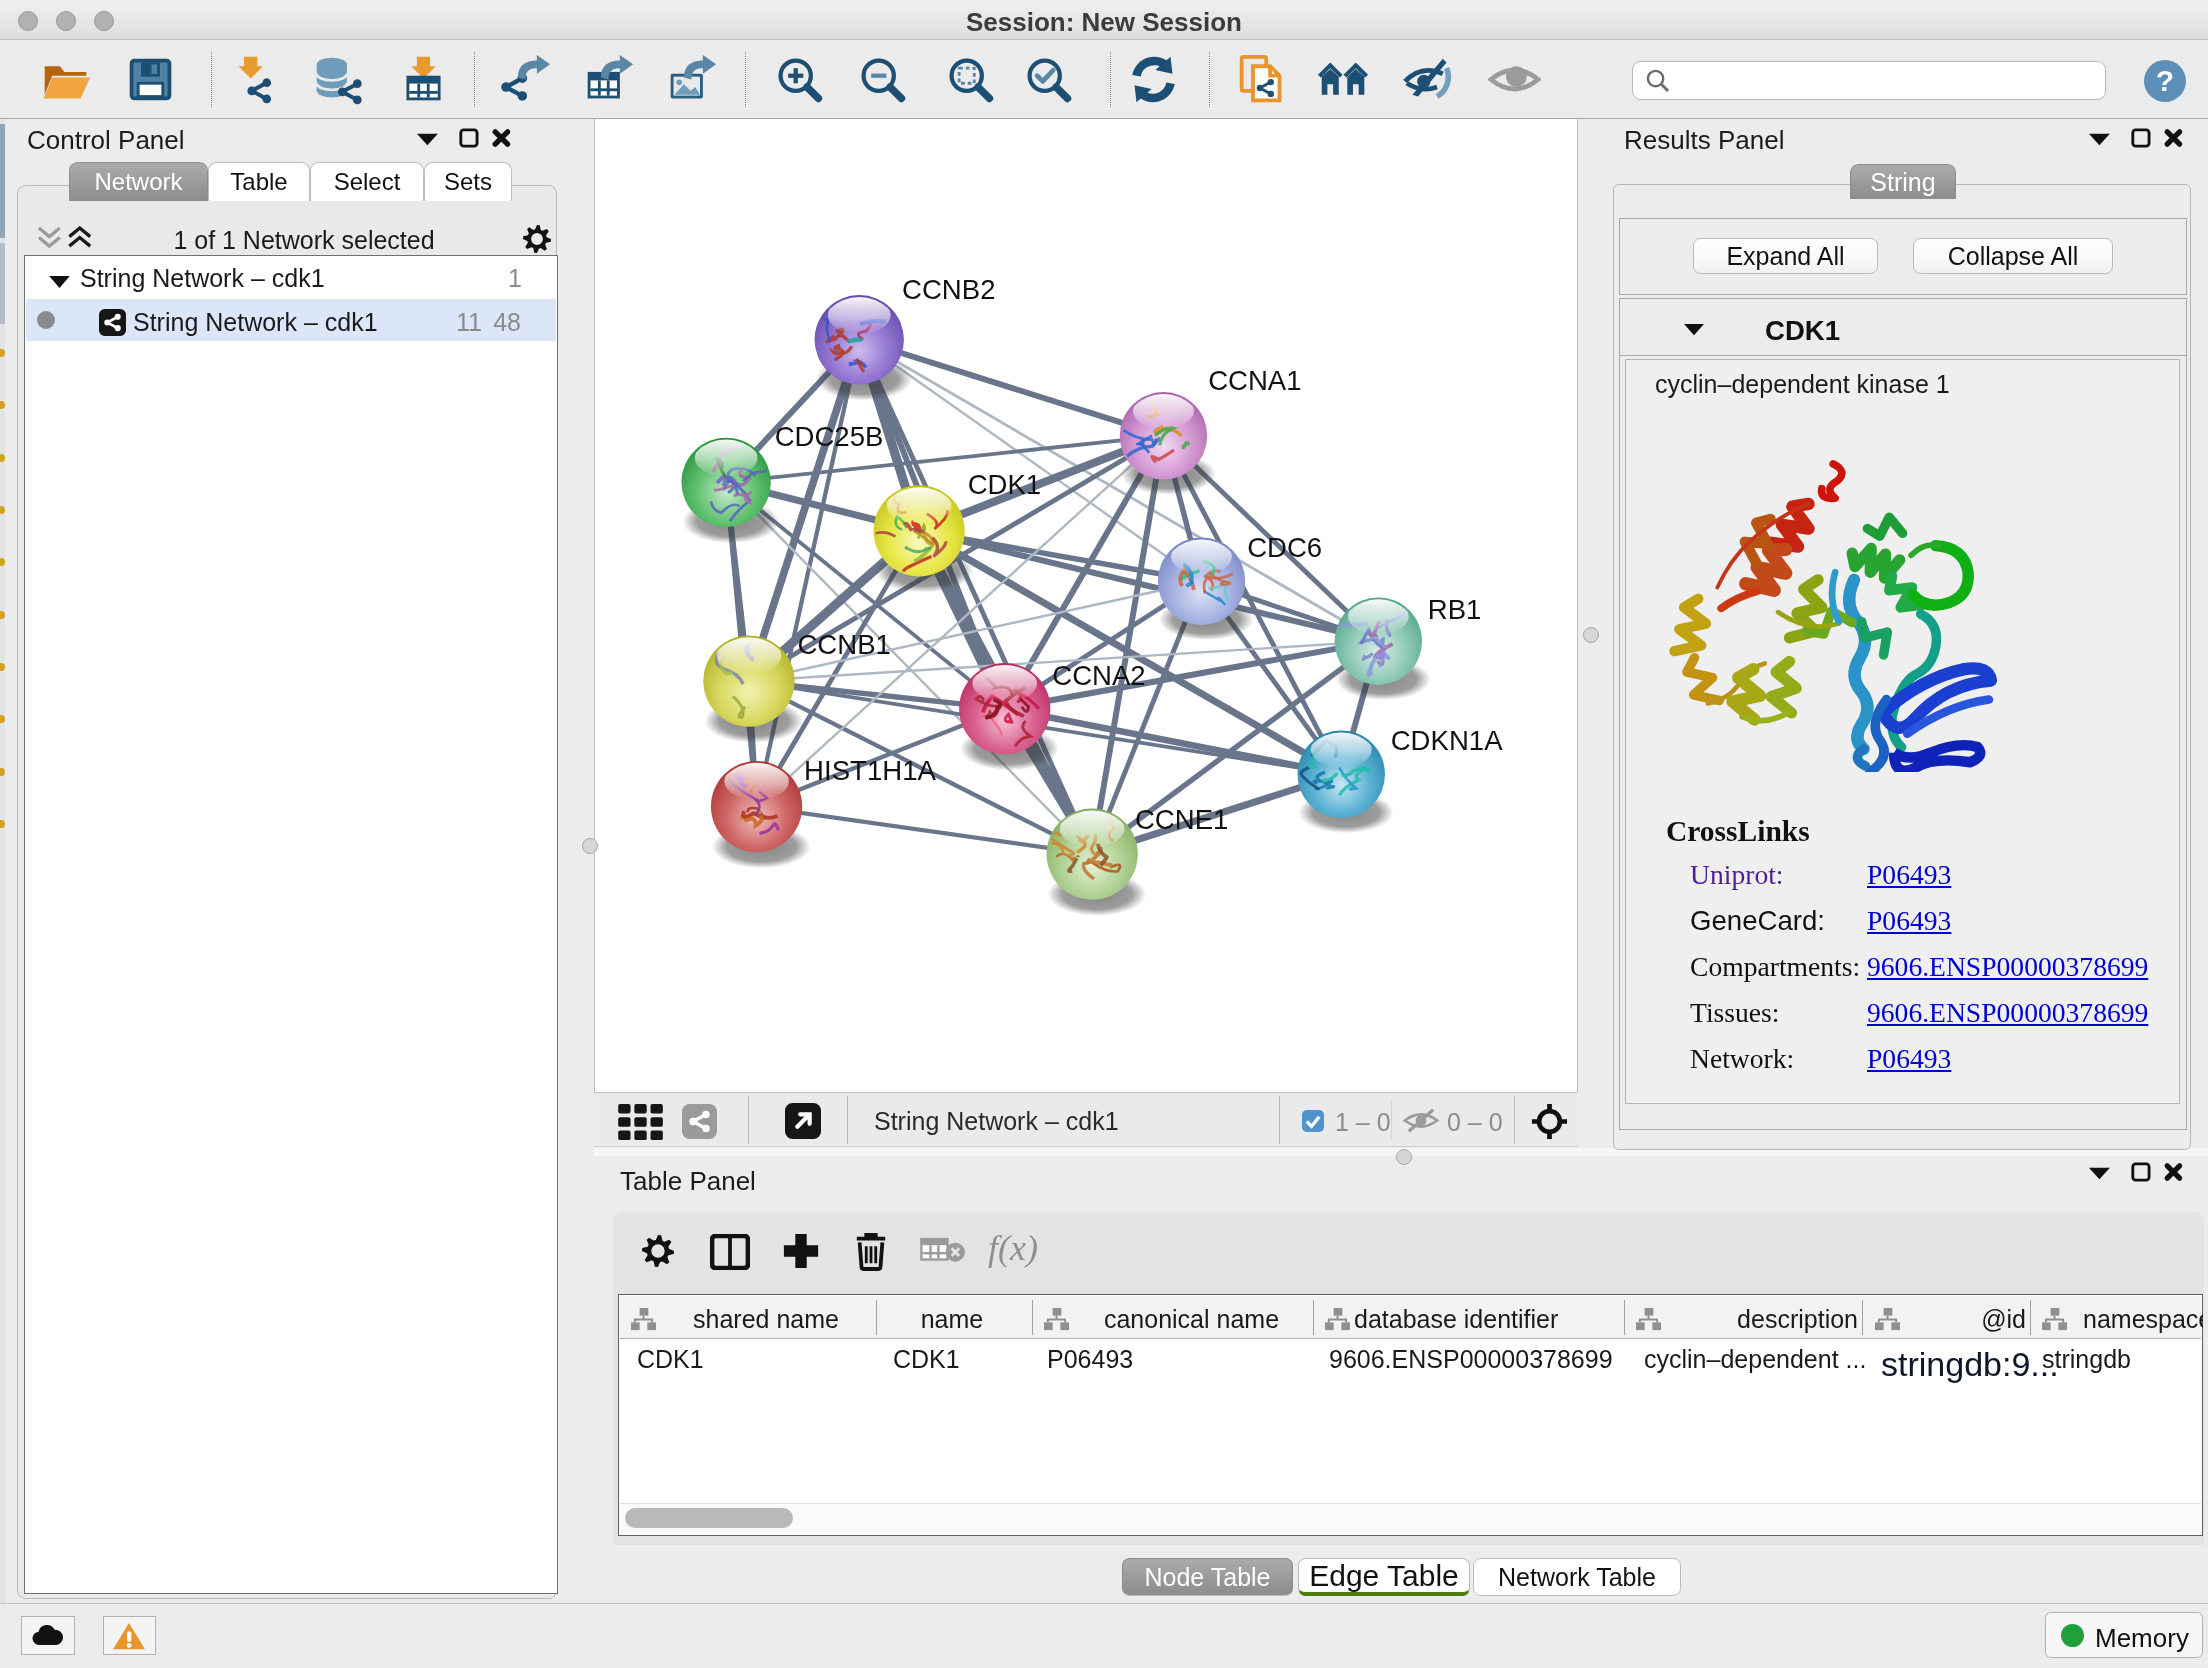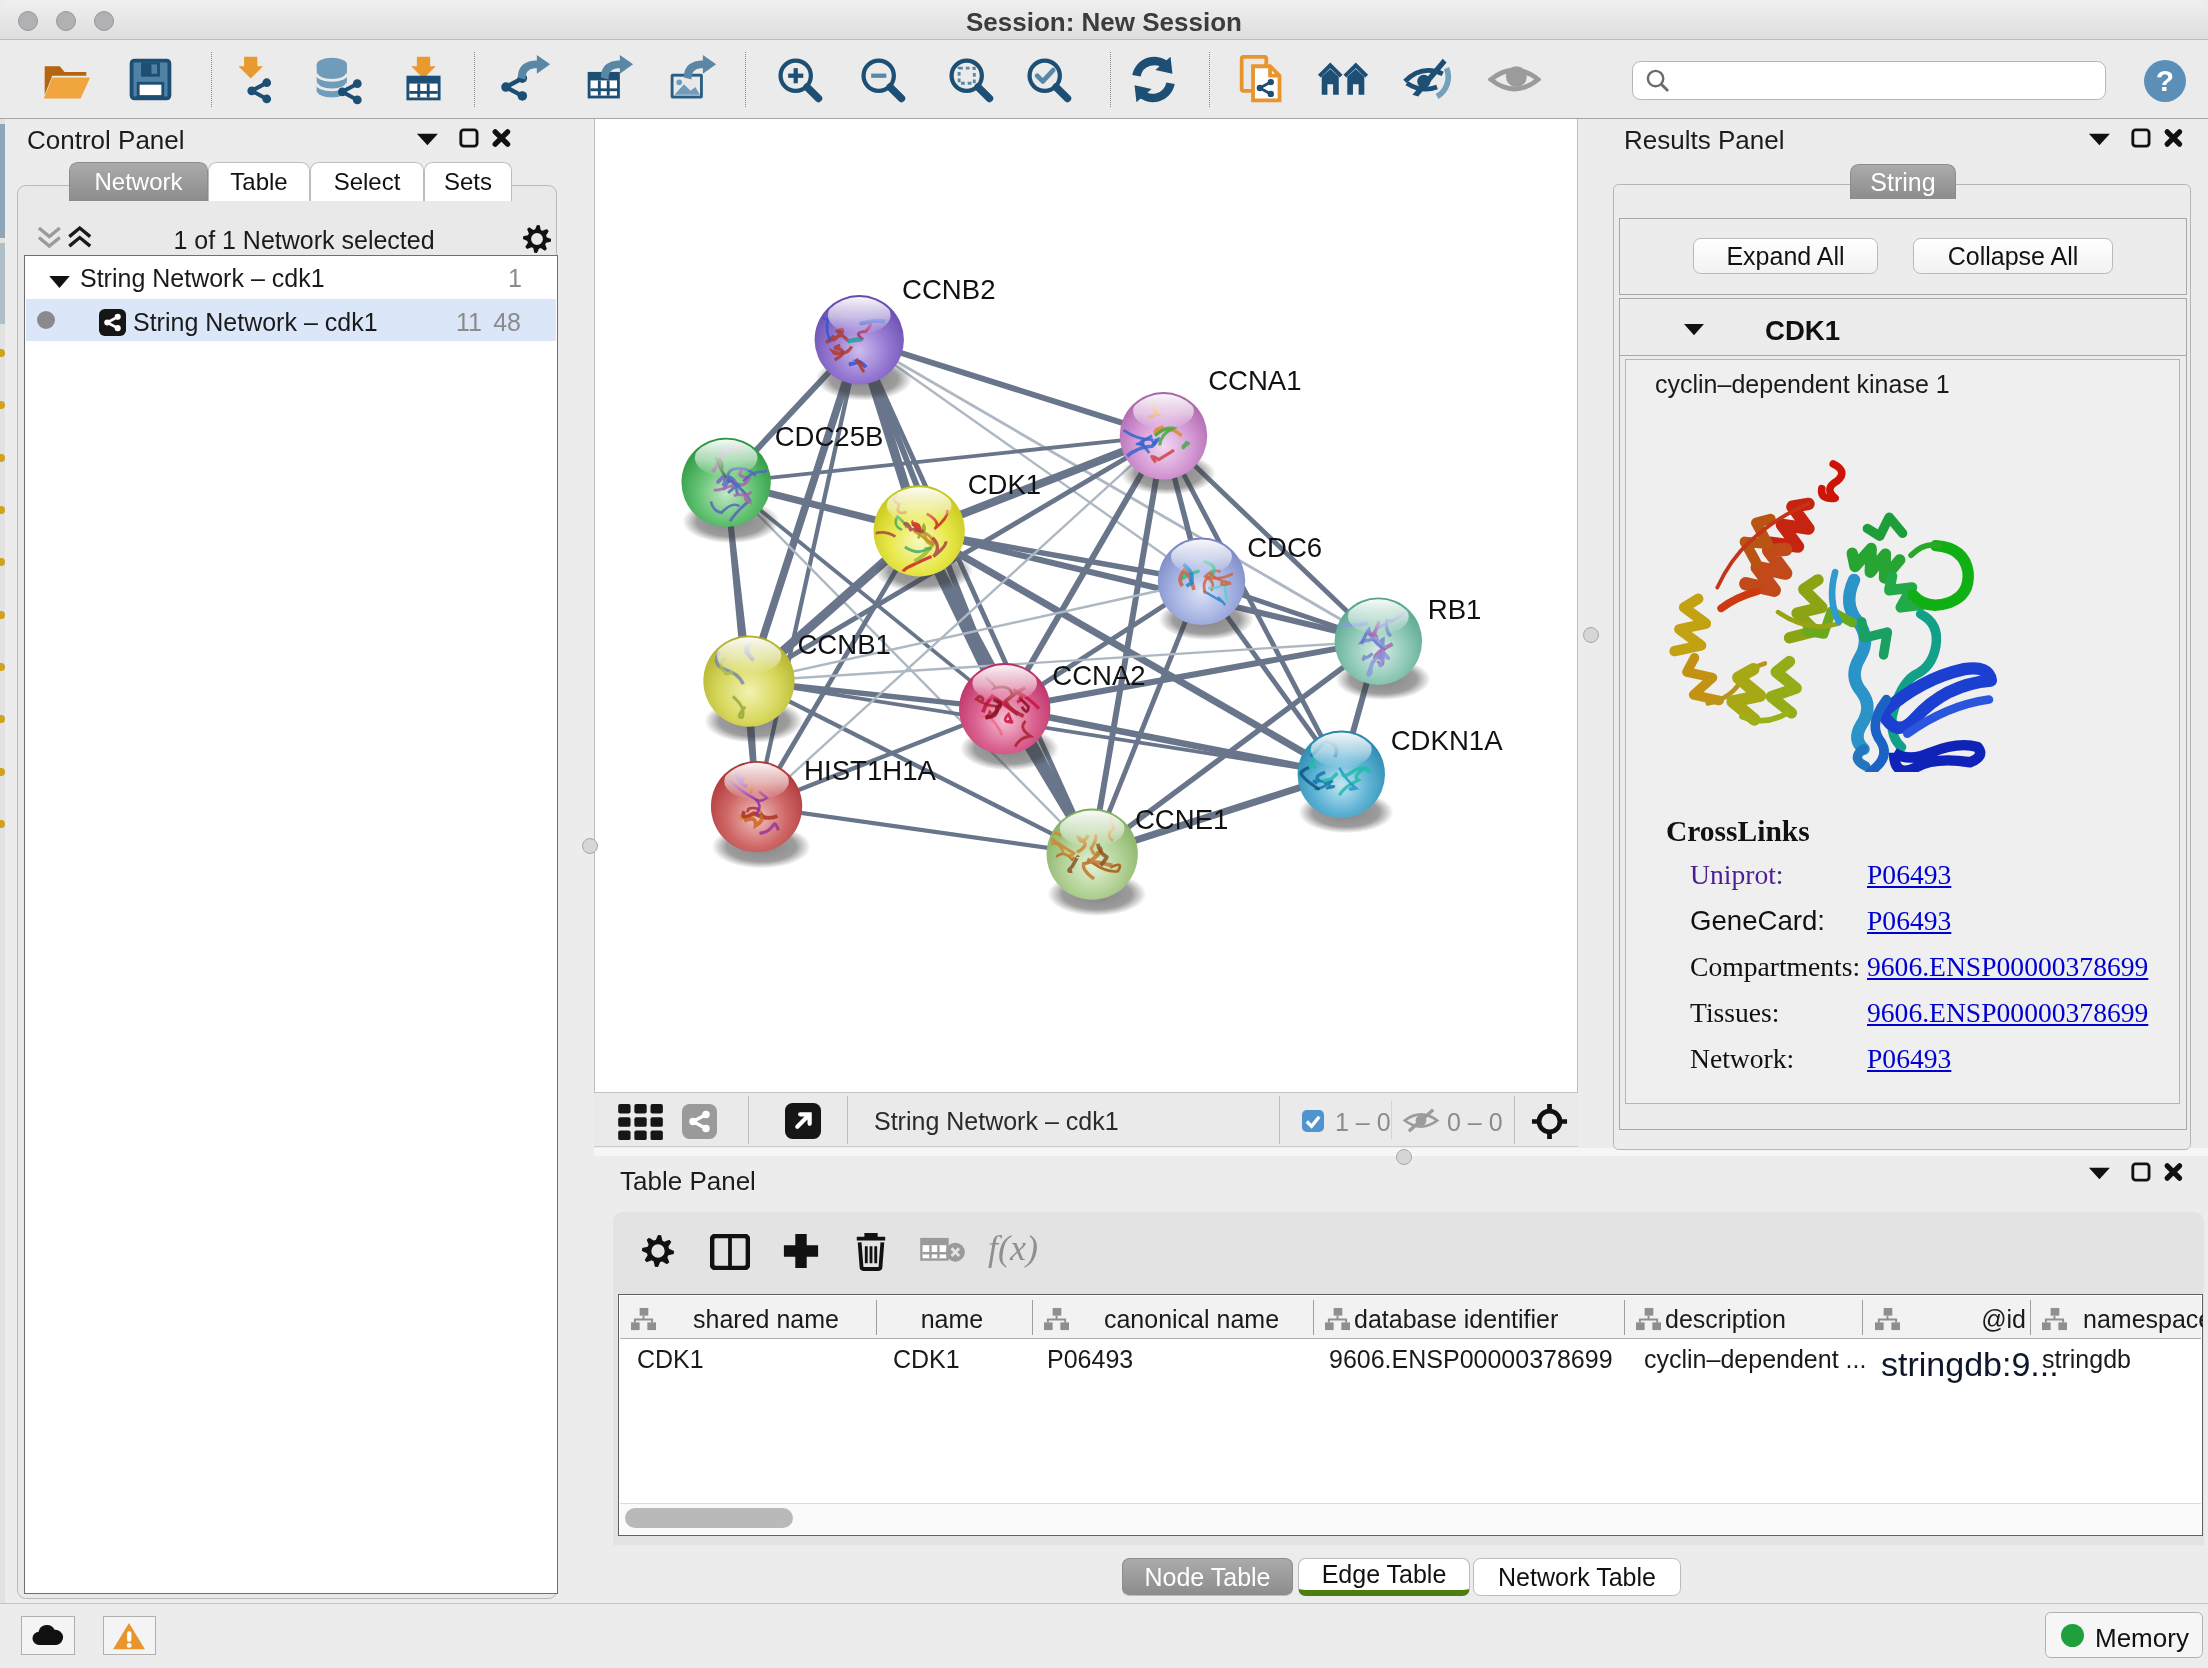--- a/index.html
+++ b/index.html
@@ -722,21 +722,21 @@
     <path d="M14 9 L14 13 M5 16 L5 13 L23 13 L23 16" stroke="#8f8f8f" stroke-width="2" fill="none"></path>
   </svg>
 <div class="abs" style="left:1354px;top:1305px;width:265px;text-align:left;font-size:25px;color:#1a1a1a;overflow:hidden;white-space:nowrap">database identifier</div>
 <div class="abs" style="left:1862px;top:1300px;width:0;height:35px;border-left:1.9px solid #9f9f9f"></div>
 <svg class="abs" style="left:1635px;top:1307px" width="27" height="25" viewBox="0 0 28 26">
     <rect x="10" y="1" width="9" height="8" fill="#8f8f8f"></rect>
     <rect x="1" y="16" width="9" height="8" fill="#8f8f8f"></rect>
     <rect x="18" y="16" width="9" height="8" fill="#8f8f8f"></rect>
     <path d="M14 9 L14 13 M5 16 L5 13 L23 13 L23 16" stroke="#8f8f8f" stroke-width="2" fill="none"></path>
   </svg>
-<div class="abs" style="left:1665px;top:1305px;width:193px;text-align:left;font-size:25px;color:#1a1a1a;overflow:hidden;white-space:nowrap">description</div>
+<div class="abs" style="left:1665px;top:1305px;width:193px;text-align:right;font-size:25px;color:#1a1a1a;overflow:hidden;white-space:nowrap">description</div>
 <div class="abs" style="left:2030px;top:1300px;width:0;height:35px;border-left:1.9px solid #9f9f9f"></div>
 <svg class="abs" style="left:1874px;top:1307px" width="27" height="25" viewBox="0 0 28 26">
     <rect x="10" y="1" width="9" height="8" fill="#8f8f8f"></rect>
     <rect x="1" y="16" width="9" height="8" fill="#8f8f8f"></rect>
     <rect x="18" y="16" width="9" height="8" fill="#8f8f8f"></rect>
     <path d="M14 9 L14 13 M5 16 L5 13 L23 13 L23 16" stroke="#8f8f8f" stroke-width="2" fill="none"></path>
   </svg>
 <div class="abs" style="left:1904px;top:1305px;width:122px;text-align:right;font-size:25px;color:#1a1a1a;overflow:hidden;white-space:nowrap">@id</div>
 <svg class="abs" style="left:2041px;top:1307px" width="27" height="25" viewBox="0 0 28 26">
     <rect x="10" y="1" width="9" height="8" fill="#8f8f8f"></rect>
@@ -748,21 +748,21 @@
 <div class="abs" style="left:637px;top:1345px;font-size:25px;color:#1a1a1a;white-space:nowrap">CDK1</div>
 <div class="abs" style="left:893px;top:1345px;font-size:25px;color:#1a1a1a;white-space:nowrap">CDK1</div>
 <div class="abs" style="left:1047px;top:1345px;font-size:25px;color:#1a1a1a;white-space:nowrap">P06493</div>
 <div class="abs" style="left:1329px;top:1345px;font-size:25px;color:#1a1a1a;white-space:nowrap">9606.ENSP00000378699</div>
 <div class="abs" style="left:1644px;top:1345px;font-size:25px;color:#1a1a1a;white-space:nowrap">cyclin–dependent ...</div>
 <div class="abs" style="left:1881px;top:1345px;font-size:34px;color:#0f172a;white-space:nowrap">stringdb:9...</div>
 <div class="abs" style="left:2042px;top:1345px;font-size:25px;color:#1a1a1a;white-space:nowrap">stringdb</div>
 <div class="abs" style="left:620px;top:1503px;width:1581px;height:31px;background:#fafafa;border-top:1px solid #dcdcdc"></div>
 <div class="abs" style="left:625px;top:1508px;width:168px;height:20px;border-radius:10.5px;background:#b9b9b9"></div>
 <div class="tab tabsel" style="left:1122px;top:1558px;width:171px;height:38px;font-size:25px;border-radius:7.6px;border-bottom:1px solid #bcbcbc">Node Table</div>
-<div class="tab" style="left:1298px;top:1558px;width:172px;height:38px;font-size:25px;border-radius:7.6px;border-bottom:6px solid #4d7c0f">Edge Table</div>
+<div class="tab" style="left:1298px;top:1558px;width:172px;height:38px;font-size:30px;border-radius:7.6px;border-bottom:4px solid #4d7c0f">Edge Table</div>
 <div class="tab" style="left:1473px;top:1558px;width:208px;height:38px;font-size:25px;border-radius:7.6px;border-bottom:1px solid #bcbcbc">Network Table</div>
 <div class="abs" style="left:0;top:1603px;width:2208px;height:66px;background:#ececec;border-top:1.9px solid #c6c6c6"></div>
 <div class="abs" style="left:21px;top:1616px;width:54px;height:39px;background:#f4f4f4;border:1.9px solid #b0b0b0"></div>
 <svg class="abs" style="left:32px;top:1624px" width="32" height="23" viewBox="0 0 34 24">
     <path d="M8 22 a7 7 0 0 1 -1 -14 a9 9 0 0 1 17 -2 a6.5 6.5 0 0 1 2 16 Z" fill="#111"></path>
   </svg>
 <div class="abs" style="left:103px;top:1616px;width:53px;height:39px;background:#f4f4f4;border:1.9px solid #b0b0b0"></div>
 <svg class="abs" style="left:112px;top:1621px" width="34" height="30" viewBox="0 0 36 32">
     <path d="M18 2 L35 30 L1 30 Z" fill="#e8952e"></path>
     <rect x="16" y="11" width="4.5" height="11" rx="2" fill="#fff"></rect>

